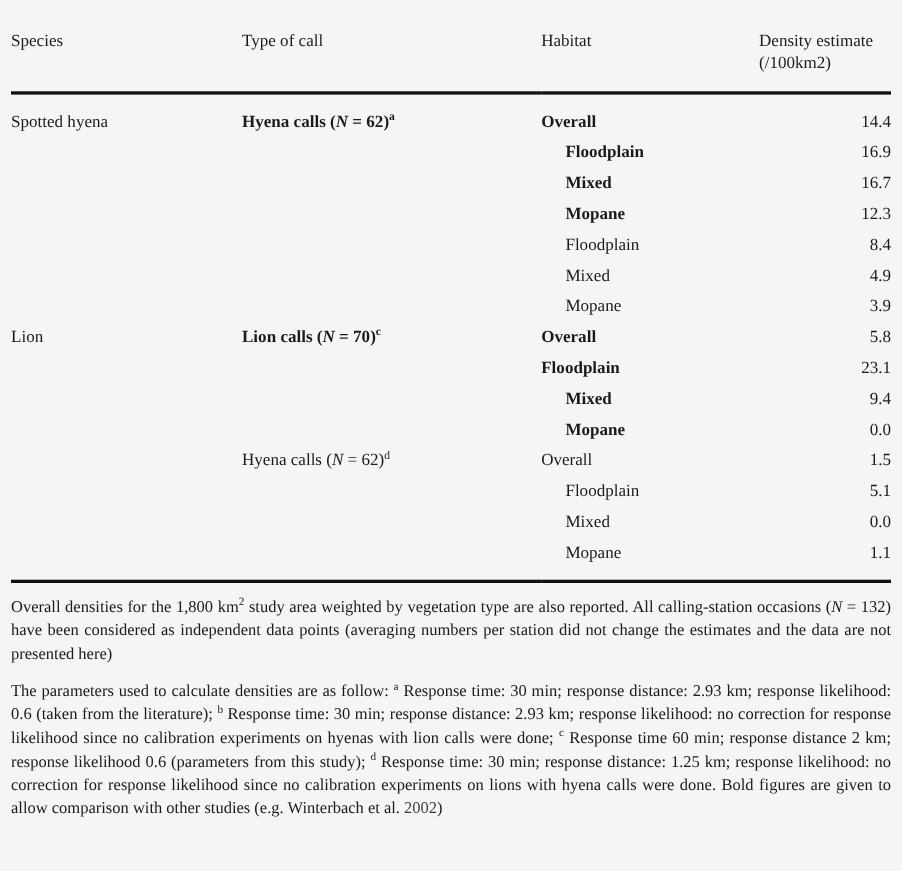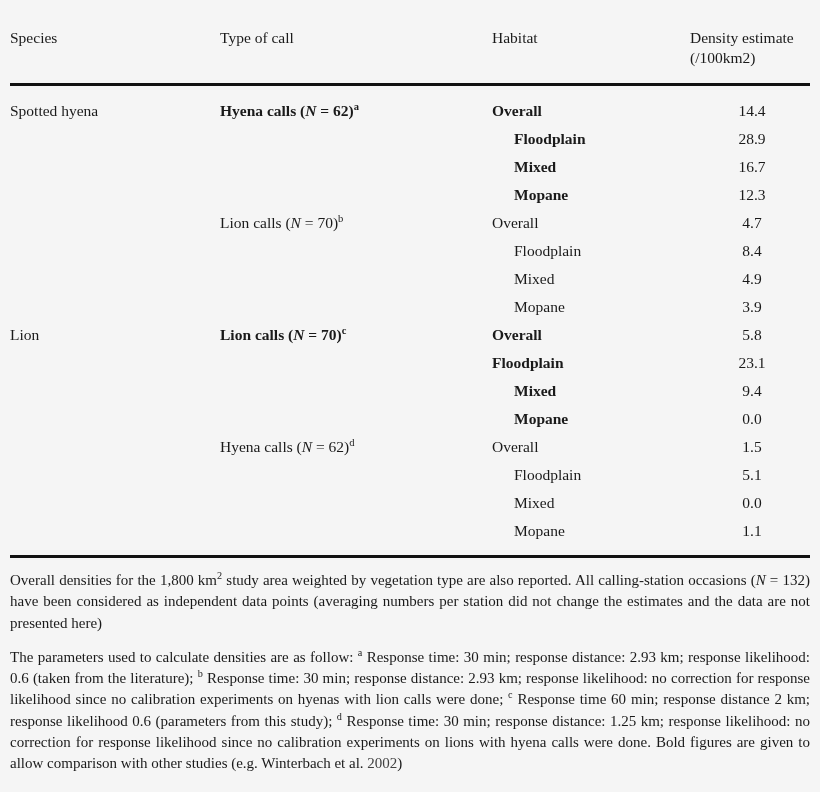--- a/index.html
+++ b/index.html
@@ -52,21 +52,21 @@
     line-height: 28px;
     font-size: 15.5px;
     white-space: nowrap;
   }
   tbody tr.first-body td { padding-top: 11px; }
   tbody tr.last-body td  { padding-bottom: 10px; }
   tbody tr.last-body     { border-bottom: 3px solid #111; }
 
   .b { font-weight: bold; }
   .ind { padding-left: 22px !important; }
-  .density { text-align: center; padding-left: 4px !important; }
+  .density { text-align: right; padding-left: 4px !important; }
   .ital { font-style: italic; }
   sup { font-size: 0.68em; vertical-align: super; line-height: 0; }
 
   
   .notes {
     width: 800px;
     font-size: 15px;
     line-height: 1.42;
     color: #1a1a1a;
   }
@@ -107,39 +107,33 @@
         <tr class="first-body">
           <td>Spotted hyena</td>
           <td><span class="b"><span>Hyena calls (</span><span class="ital">N</span><span> = 62)</span><sup>a</sup></span></td>
           <td class="b">Overall</td>
           <td class="density">14.4</td>
         </tr>
         <tr>
           <td></td>
           <td></td>
           <td class="b ind">Floodplain</td>
-          <td class="density">28.9</td>
+          <td class="density">16.9</td>
         </tr>
         <tr>
           <td></td>
           <td></td>
           <td class="b ind">Mixed</td>
           <td class="density">16.7</td>
         </tr>
         <tr>
           <td></td>
           <td></td>
           <td class="b ind">Mopane</td>
           <td class="density">12.3</td>
-        </tr>
-        <tr>
-          <td></td>
-          <td><span><span>Lion calls (</span><span class="ital">N</span><span> = 70)</span><sup>b</sup></span></td>
-          <td>Overall</td>
-          <td class="density">4.7</td>
         </tr>
         <tr>
           <td></td>
           <td></td>
           <td class="ind">Floodplain</td>
           <td class="density">8.4</td>
         </tr>
         <tr>
           <td></td>
           <td></td>

